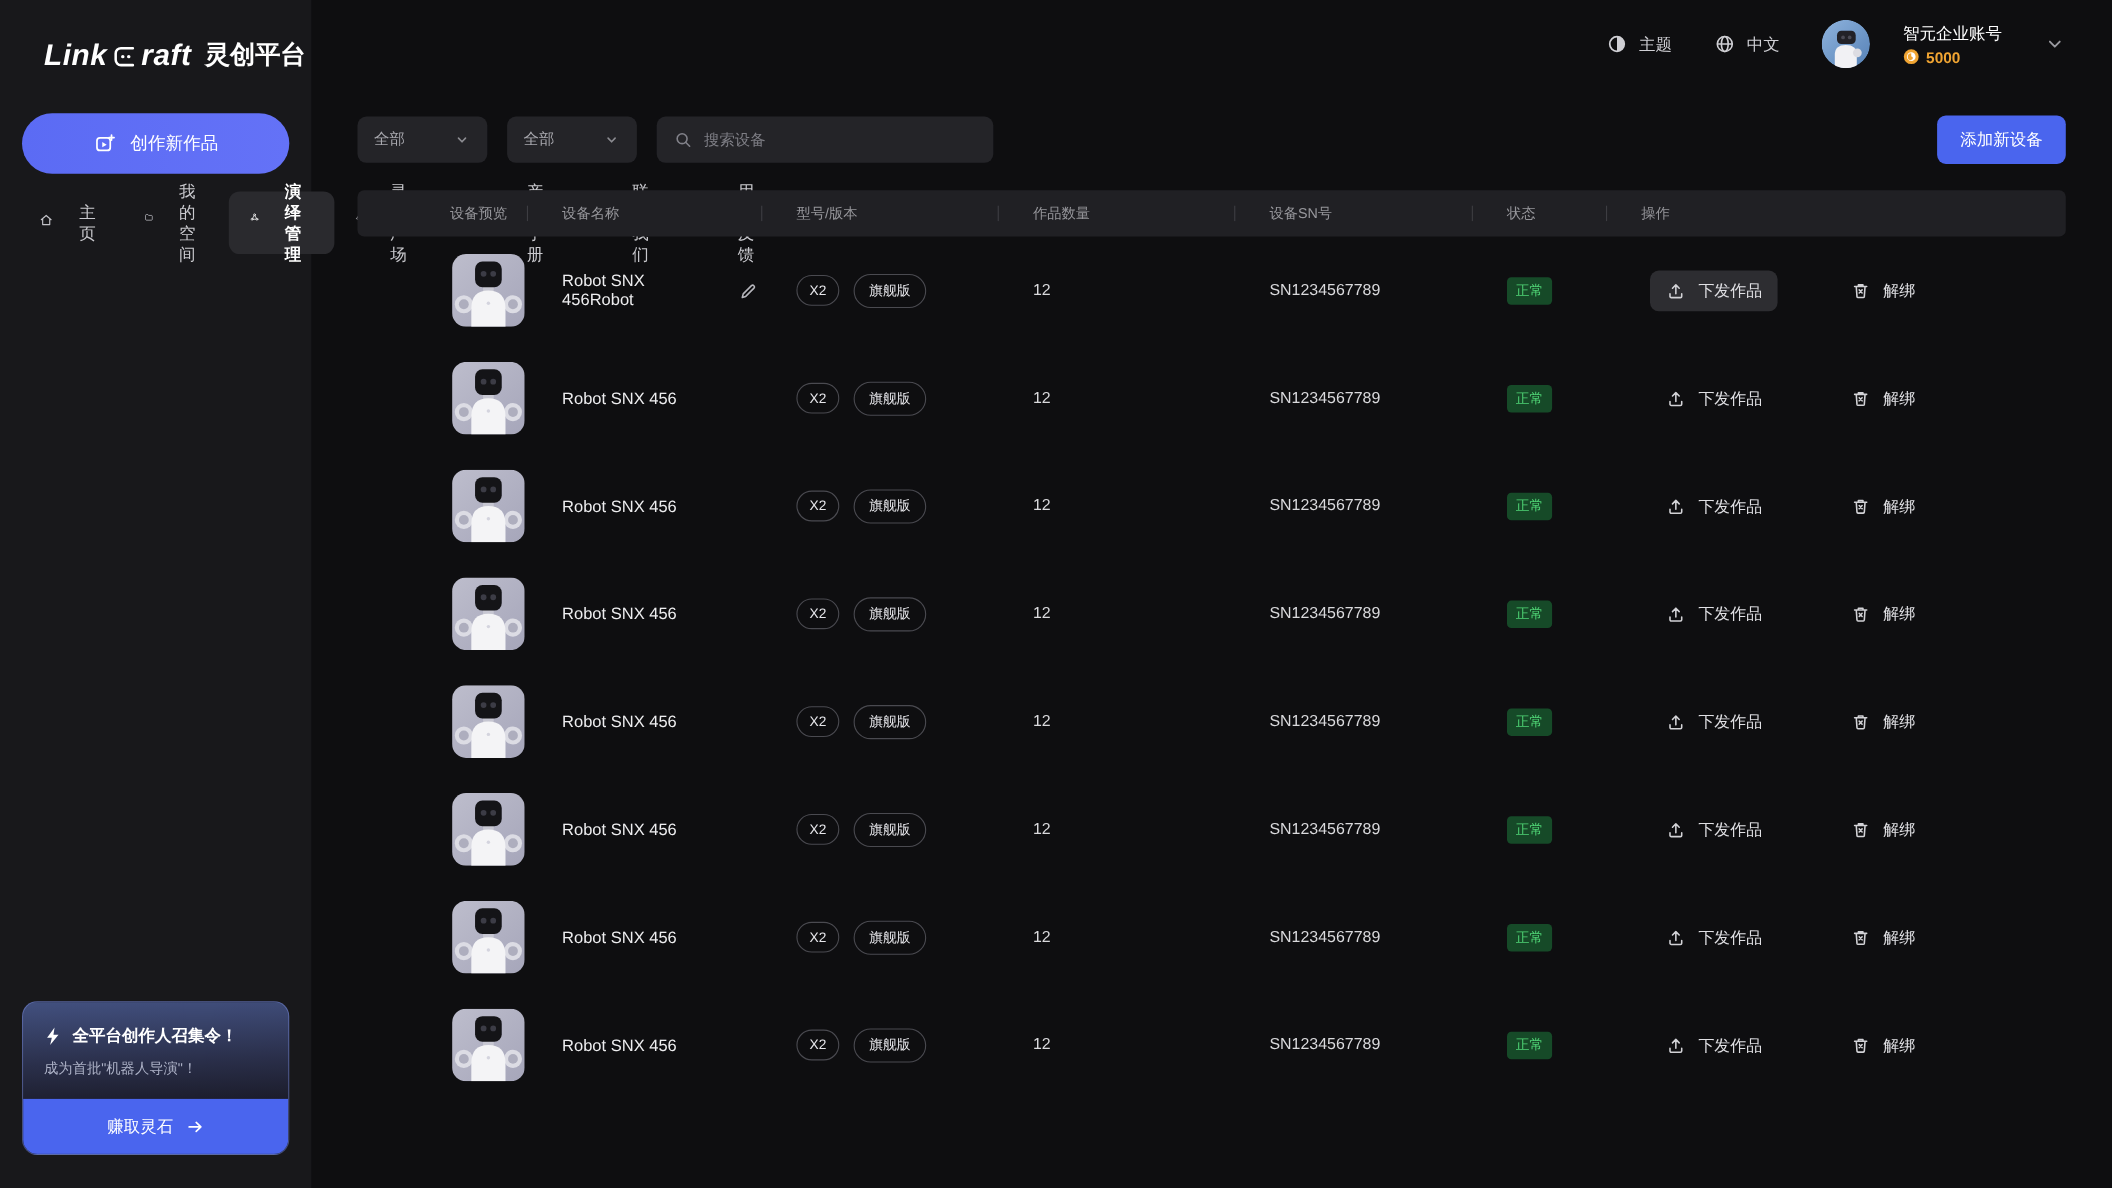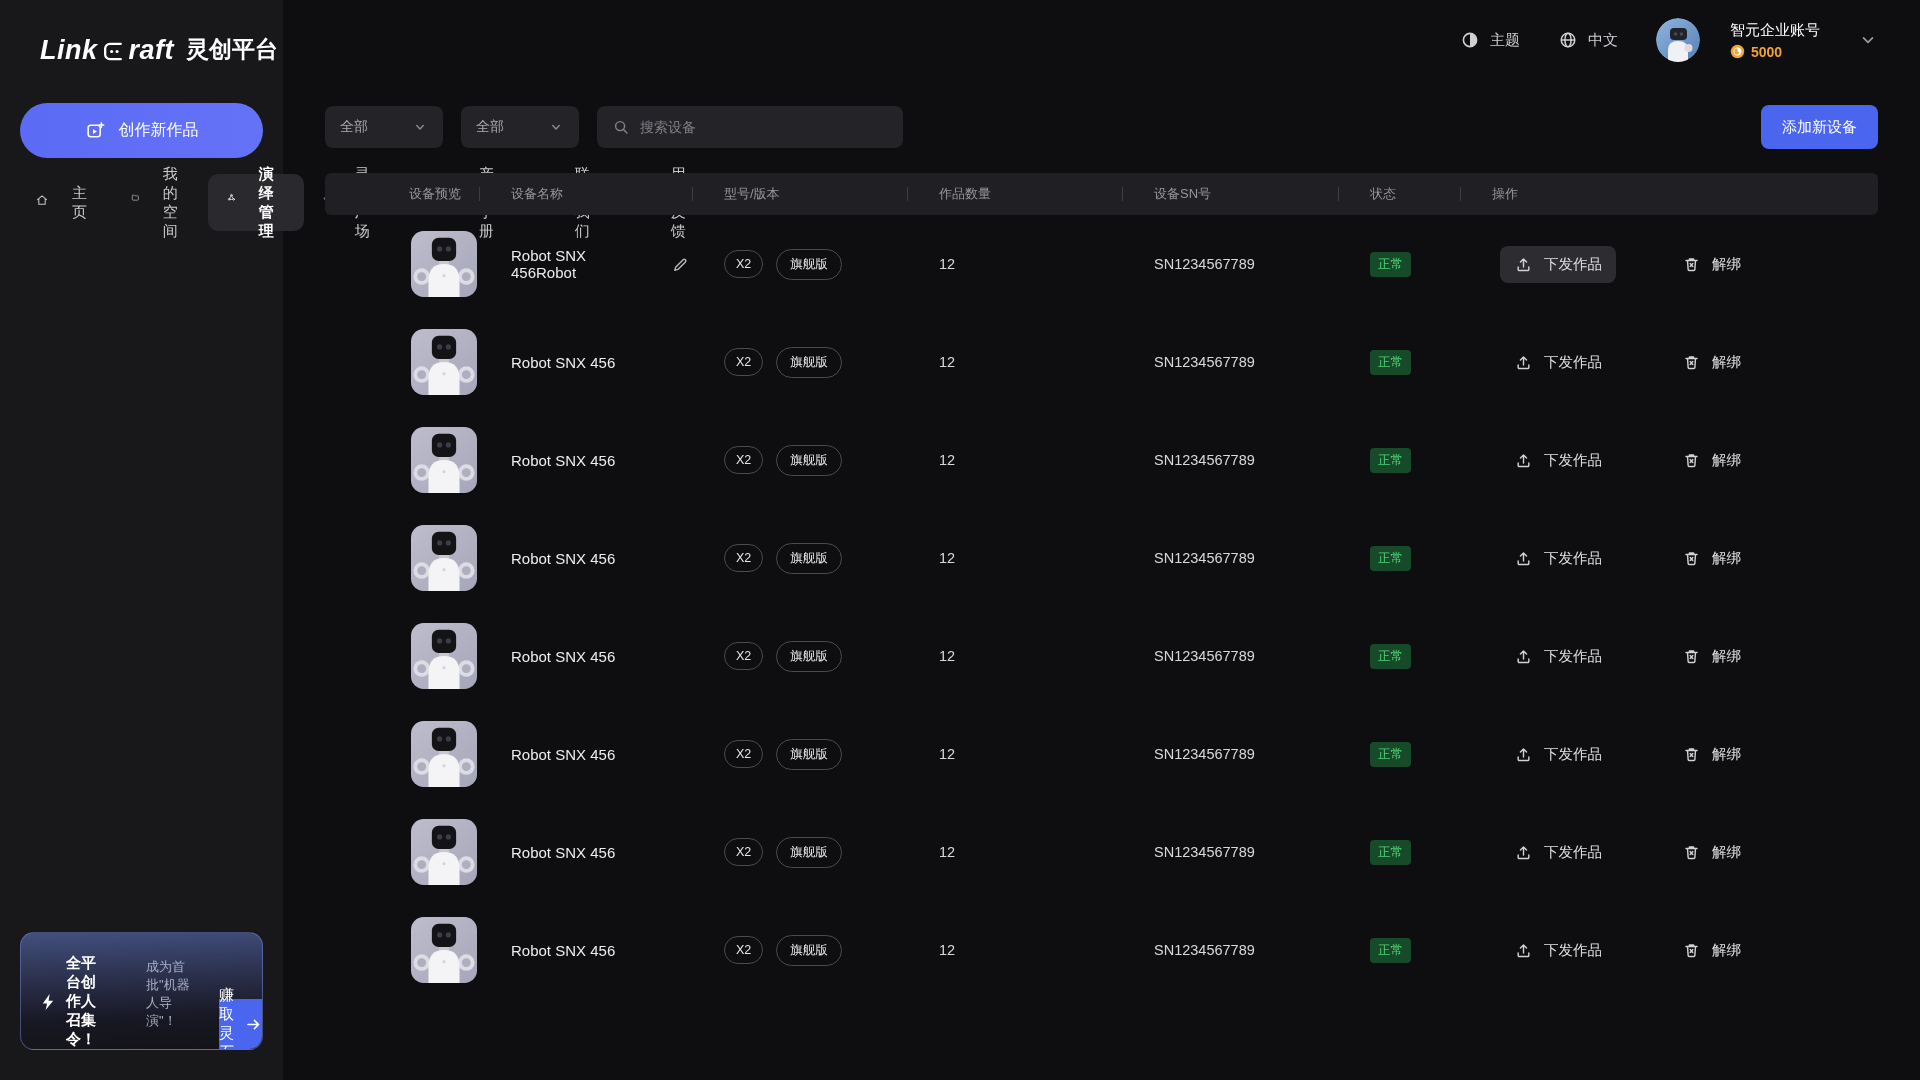--- a/index.html
+++ b/index.html
@@ -30,21 +30,21 @@
   .nav { margin-top:16px; padding:0 16px; display:flex; flex-direction:row; }
   .nav-item { height:57px; border-radius:10px; display:flex; align-items:center; gap:23px;
               padding:0 19px; color:#c9c9ce; font-size:15px; cursor:pointer; }
   .nav-item.active { background:#2a2a2e; color:#fff; font-weight:700; }
   .nav-icon { width:20px; height:20px; color:#c2c2c8; }
   .nav-item.active .nav-icon { color:#fff; }
   .nav-divider { height:1px; background:#2b2b2f; margin:14px 6px 14px 22px; }
 
   .promo { margin:auto 20px 30px; border-radius:14px; border:1px solid rgba(118,136,216,.5);
            background:linear-gradient(178deg,#42507f 0%,#2a2f4a 40%,#181824 72%,#131318 100%);
-           overflow:hidden; display:flex; flex-direction:row;align-items:flex-end; }
+           overflow:hidden; display:flex; flex-direction:column; }
   .promo-title { display:flex; align-items:center; gap:10px; padding:21px 19px 0;
                  font-size:15px; font-weight:700; color:#fff; }
   .promo-sub { padding:11px 19px 19px; font-size:13px; color:#acb1c6; }
   .promo-cta { height:50px; border:none; background:var(--button-blue); color:#fff; font-size:15px;
                font-family:inherit; display:flex; align-items:center; justify-content:center; gap:11px; cursor:pointer; }
 
   
   .main { flex:1; display:flex; flex-direction:column; padding:0 42px; min-width:0; }
 
   .topbar { height:80px; display:flex; align-items:center; justify-content:flex-end; gap:38px; }

